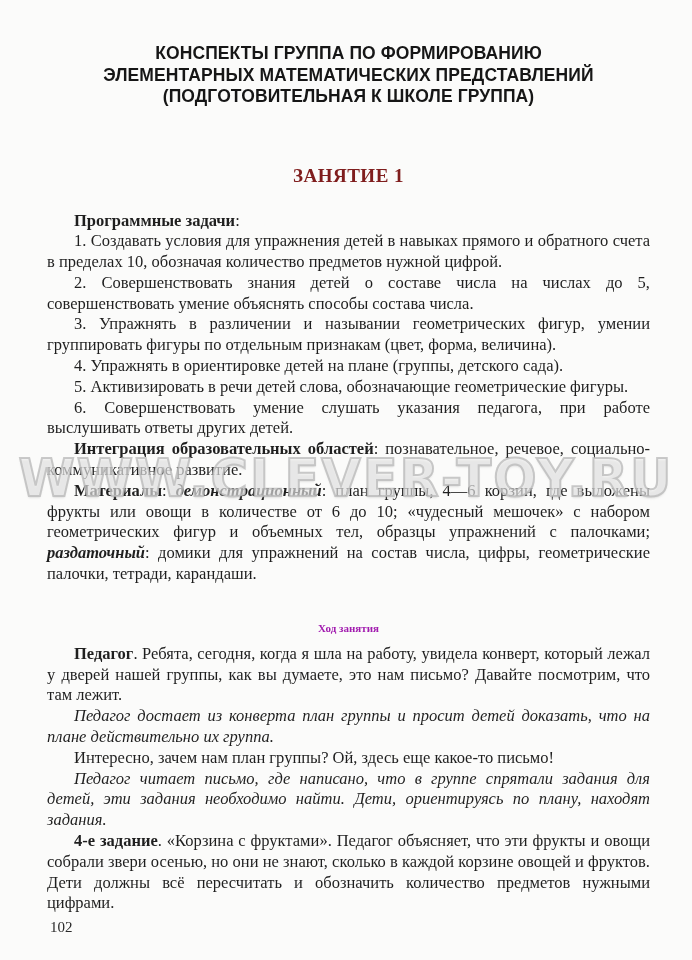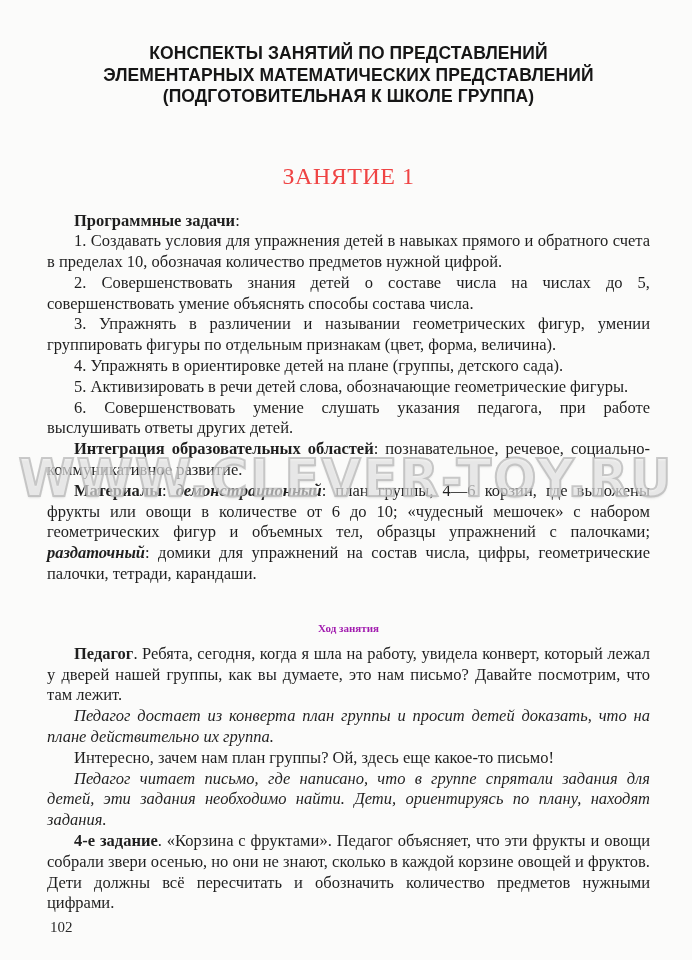--- a/index.html
+++ b/index.html
@@ -22,25 +22,25 @@
     font-size: 17.5px;
     line-height: 21.5px;
     text-align: center;
     color: #161616;
     letter-spacing: 0.1px;
   }
 
   .lesson-heading {
     margin: 58px 0 0 0;
     text-align: center;
-    font-weight: normal;
-    font-size: 24px;
+    font-weight: bold;
+    font-size: 19px;
     line-height: 20px;
     letter-spacing: 0.5px;
-    color: #ef4444;
+    color: #7f1d1d;
   }
 
   .body-block { margin-top: 25px; }
   .body-block p {
     margin: 0;
     text-indent: 27px;
     text-align: justify;
     font-size: 16.5px;
     line-height: 20.8px;
   }
@@ -87,21 +87,21 @@
 </head>
 <body>
 
 <div class="page">
 
   <div class="watermark">WWW.CLEVER-TOY.RU</div>
 
   <div class="content">
 
     <div class="doc-title">
-      <div>КОНСПЕКТЫ ЗАНЯТИЙ ПО ПРЕДСТАВЛЕНИЙ</div>
+      <div>КОНСПЕКТЫ ГРУППА ПО ФОРМИРОВАНИЮ</div>
       <div>ЭЛЕМЕНТАРНЫХ МАТЕМАТИЧЕСКИХ ПРЕДСТАВЛЕНИЙ</div>
       <div>(ПОДГОТОВИТЕЛЬНАЯ К ШКОЛЕ ГРУППА)</div>
     </div>
 
     <div class="lesson-heading">ЗАНЯТИЕ 1</div>
 
     <div class="body-block">
       <p class="lead-line"><b class="lbl">Программные задачи</b><span>:</span></p>
       <p>1. Создавать условия для упражнения детей в навыках прямого и обратного счета в пределах 10, обозначая количество предметов нужной цифрой.</p>
       <p>2. Совершенствовать знания детей о составе числа на числах до 5, совершенствовать умение объяснять способы состава числа.</p>

